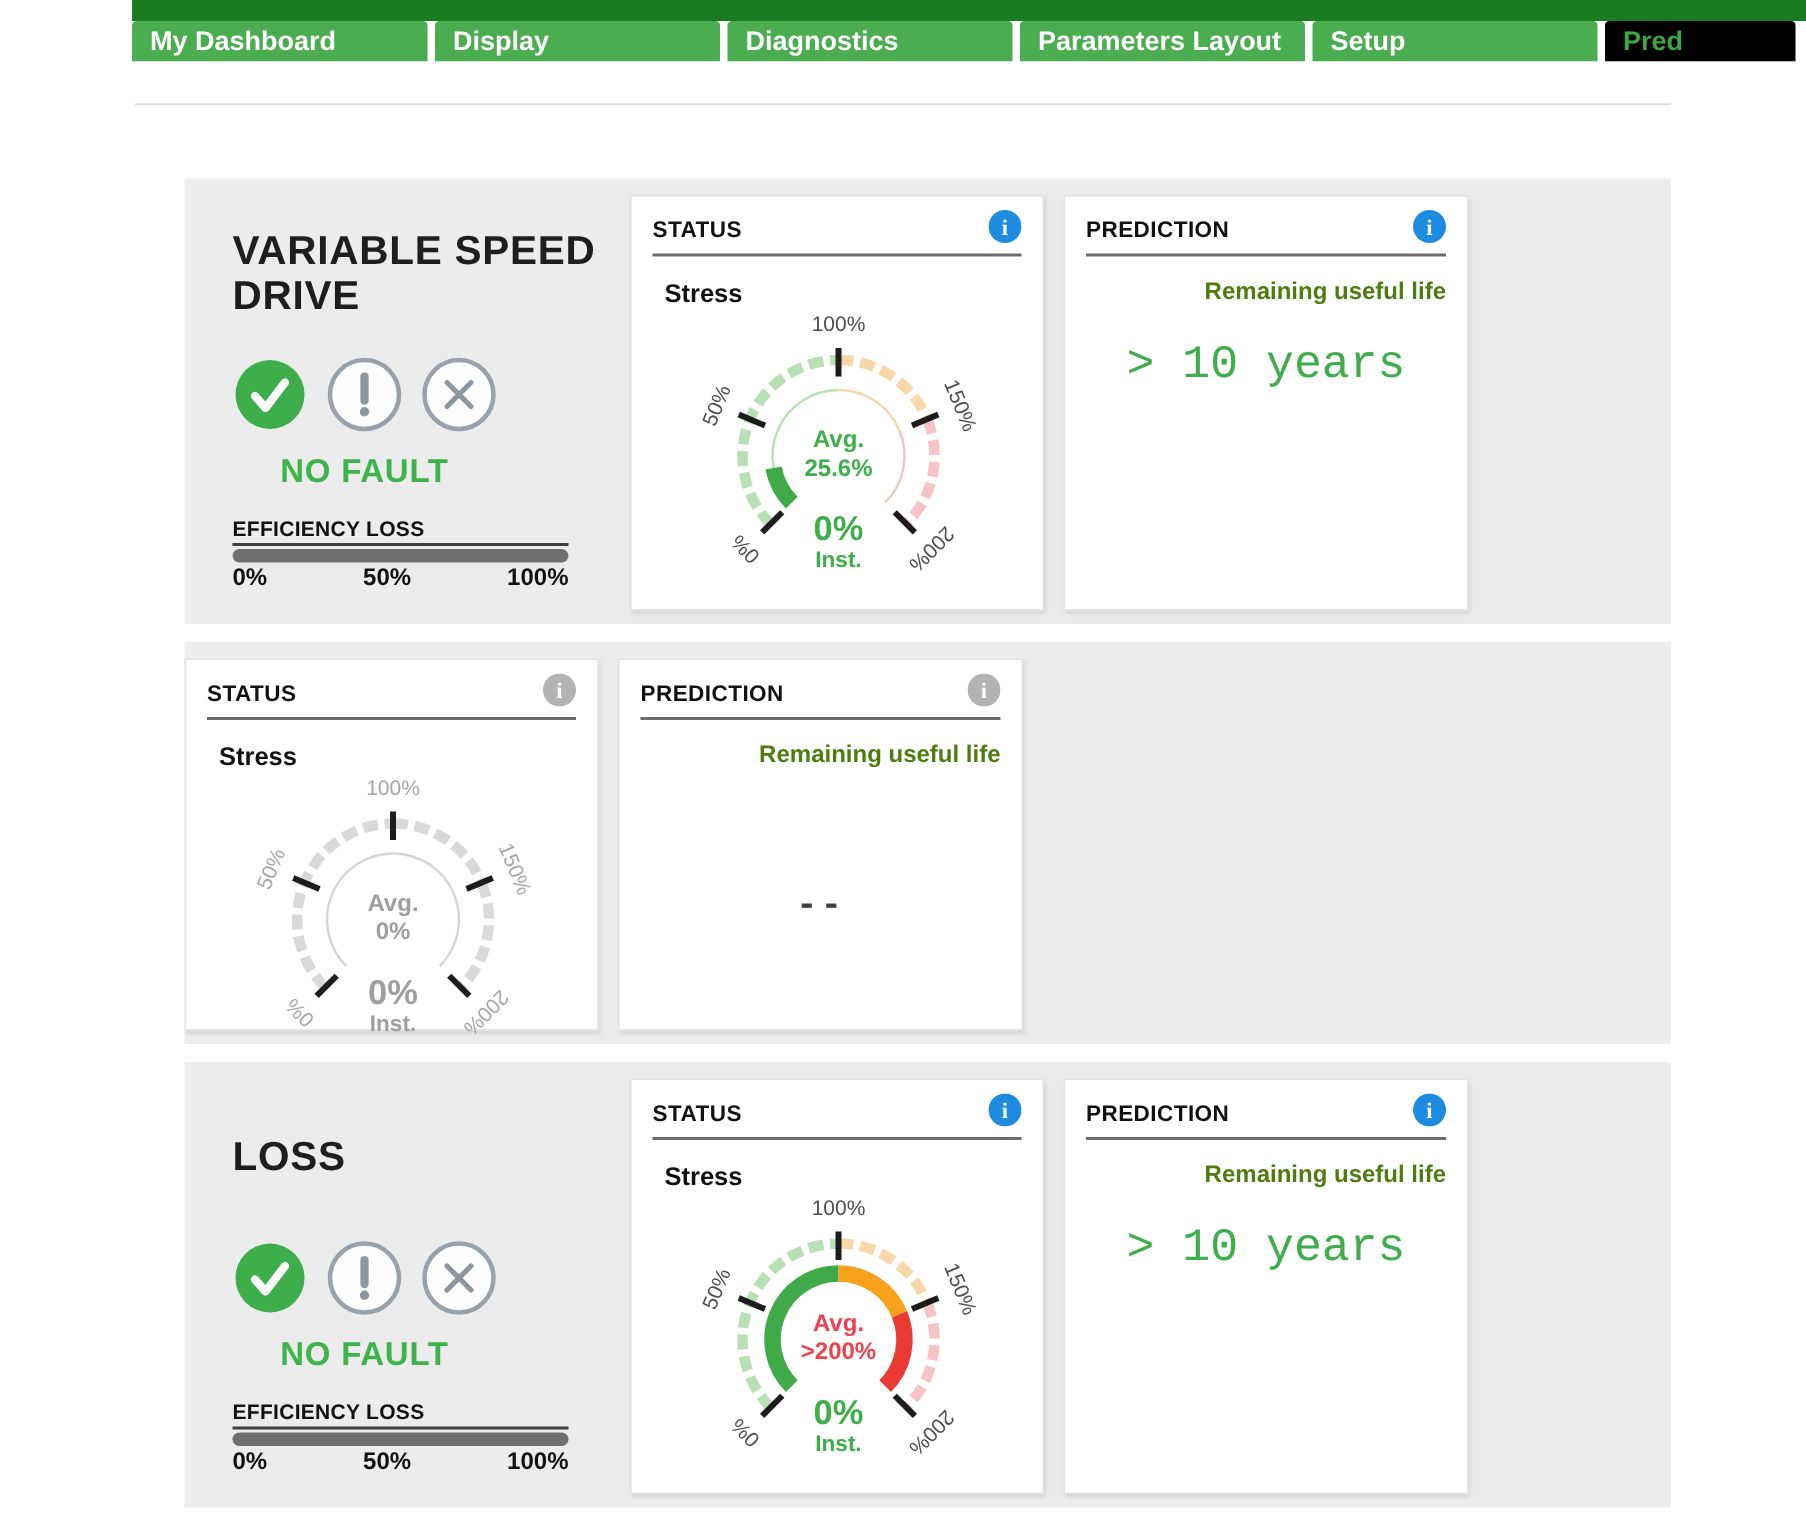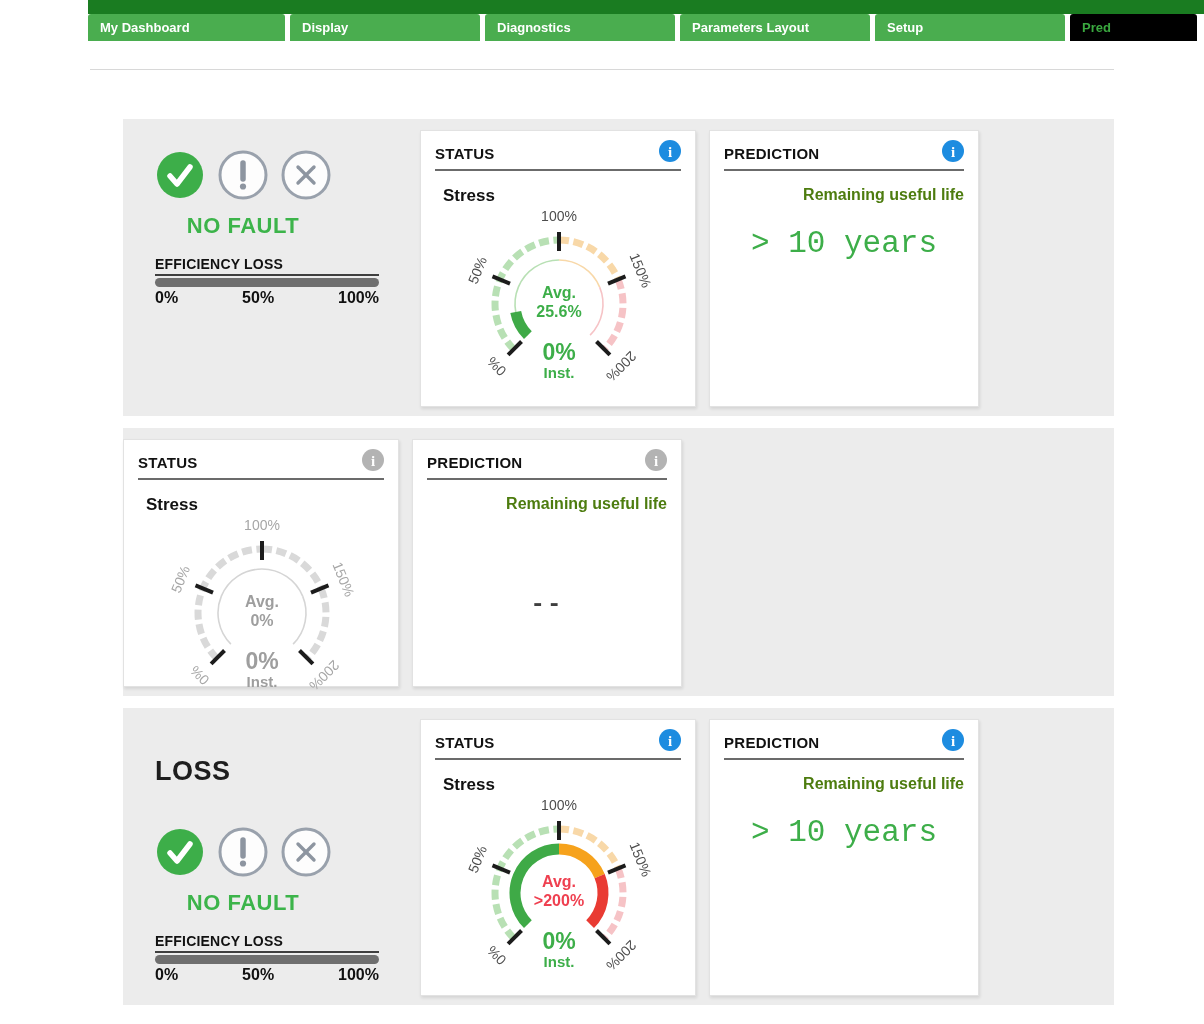--- a/index.html
+++ b/index.html
@@ -1,21 +1,21 @@
 <!DOCTYPE html>
 <html><head>
 <meta charset="utf-8">
 <style>
   * { margin:0; padding:0; box-sizing:border-box; }
   body { width:1204px; height:1024px; overflow:hidden; background:#fff;
          font-family:"Liberation Sans", sans-serif; position:relative; }
   .topstrip { position:absolute; left:88px; top:0; right:0; height:14px; background:#1a7c21; }
   .tabbar { position:absolute; left:88px; top:14px; width:1116px; height:27px;
             display:flex; gap:5px; overflow:hidden; }
-  .tab { flex:0 0 190px; background:#4aad4f; color:#fff; font-size:13px; font-weight:bold;
+  .tab { flex:0 0 190px; background:#4aad4f; color:#fff; font-size:18px; font-weight:bold;
          line-height:27px; padding-left:12px; border-radius:3px 3px 0 0; white-space:nowrap;
          cursor:pointer; }
   .tab.first { flex:0 0 197px; }
   .tab.active { flex:0 0 127px; background:#000000; color:#3aa83f; }
   .header { position:absolute; top:60px; left:90px; width:1024px; }
   .header-row { display:flex; align-items:center; gap:17px; }
   .dot { width:36px; height:36px; border-radius:50%; background:#3dae49; flex:0 0 auto; }
   .h1 { font-size:26px; font-weight:bold; color:#3dae49; }
   .hrule { margin-top:9px; height:1px; background:#d8d8d8; }
   .cards { position:absolute; top:119px; left:123px; width:991px;
@@ -62,20 +62,21 @@
     <div class="tab active">Pred</div>
   </div>
 
 <div class="header">
   <div class="hrule"></div>
 </div>
 
 <div class="cards">
     <div class="card">
       <div class="leftcol">
+        <div class="titlebox">VARIABLE SPEED DRIVE</div>
         <div class="iconsrow">
           <span>
             <svg width="50" height="50" viewBox="-25 -25 50 50">
               <circle cx="0" cy="0" r="23" fill="#3dae49" stroke="none" stroke-width="0"></circle>
               <path d="M -10 1 L -3 9 L 10 -8" fill="none" stroke="#fff" stroke-width="5.5" stroke-linecap="round" stroke-linejoin="round"></path>
             </svg>
           </span>
           <span>
             <svg width="50" height="50" viewBox="-25 -25 50 50">
               <circle cx="0" cy="0" r="23" fill="#fdfdfd" stroke="#99a1ac" stroke-width="3"></circle>

